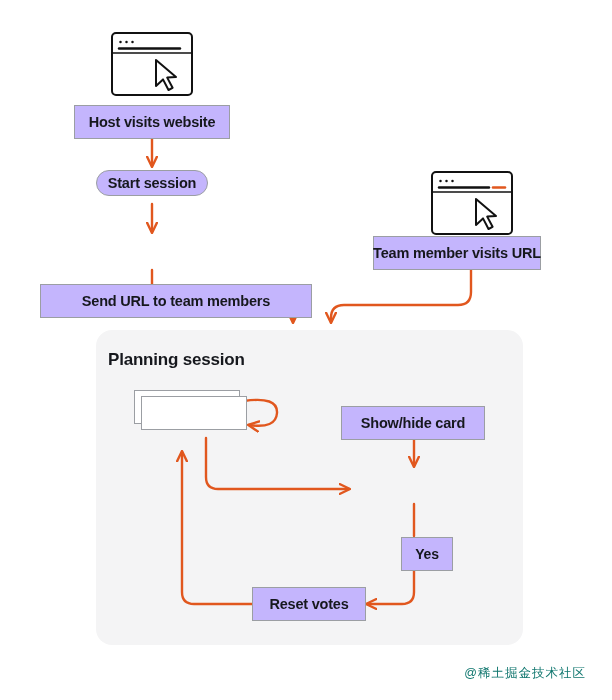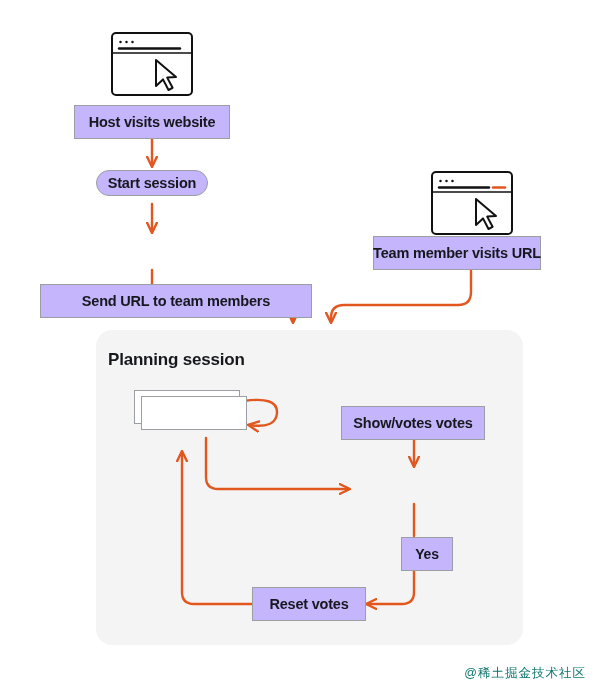--- a/index.html
+++ b/index.html
@@ -156,21 +156,21 @@
 
   <div class="node" style="left:40px; top:248px; width:272px; height:34px;margin-top:36px;">Send URL to team members</div>
 
   <div class="node" style="left:373px; top:236px; width:168px; height:34px;">Team member visits URL</div>
 
   <div class="card-deck" style="left:134px; top:390px;">
     <div class="ghost g1"></div>
     <div class="ghost g2"></div>
   </div>
 
-  <div class="node" style="left:341px; top:406px; width:144px; height:34px;">Show/votes votes</div>
+  <div class="node" style="left:341px; top:406px; width:144px; height:34px;">Show/hide card</div>
 
 
   <div class="node node-sm" style="left:388px; top:537px; width:52px; height:34px;">Yes</div>
 
   <div class="node" style="left:252px; top:587px; width:114px; height:34px;">Reset votes</div>
 
   <div class="watermark">@稀土掘金技术社区</div>
 
 </div>
 

